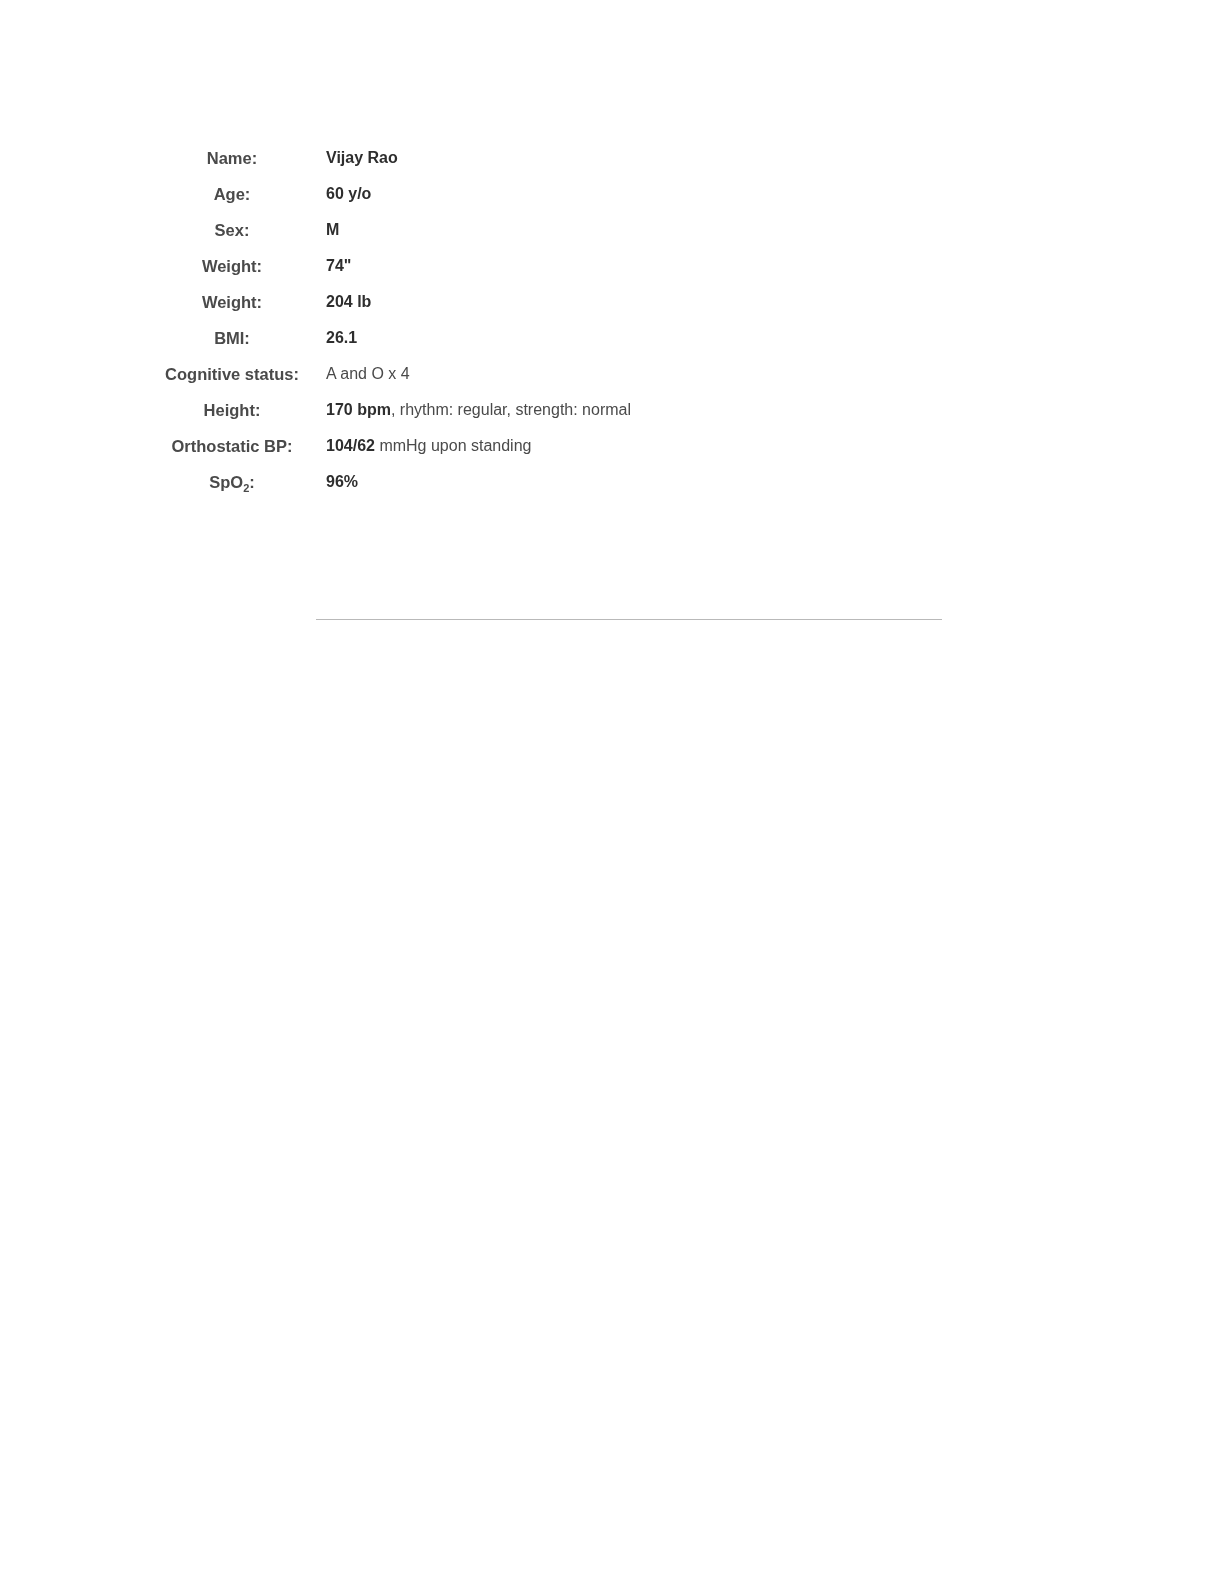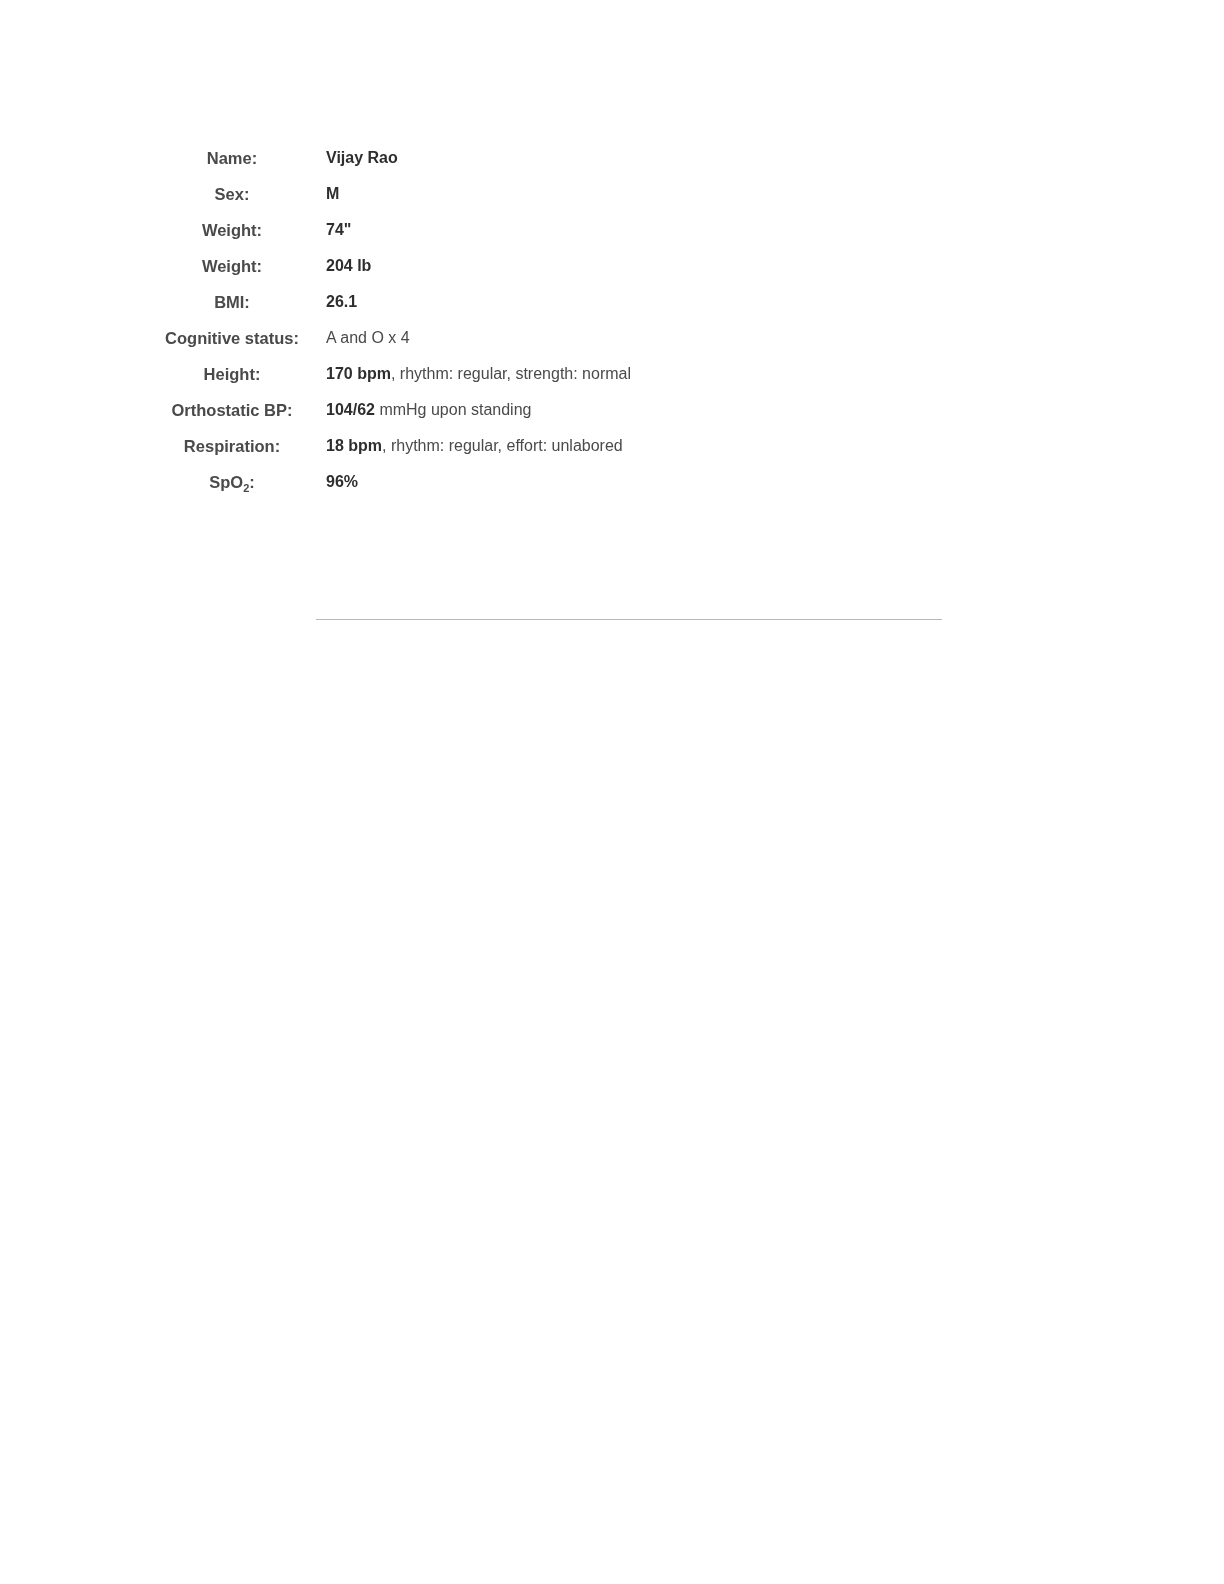--- a/index.html
+++ b/index.html
@@ -80,20 +80,24 @@
 
 <div class="page">
 
   <table class="vitals-table">
     <tbody>
       <tr>
         <td class="label">Name:</td>
         <td class="value"><span class="b">Vijay Rao</span><span class="n"></span></td>
       </tr>
       <tr>
+        <td class="label">Age:</td>
+        <td class="value"><span class="b">60 y/o</span><span class="n"></span></td>
+      </tr>
+      <tr>
         <td class="label">Sex:</td>
         <td class="value"><span class="b">M</span><span class="n"></span></td>
       </tr>
       <tr>
         <td class="label">Weight:</td>
         <td class="value"><span class="b">74"</span><span class="n"></span></td>
       </tr>
       <tr>
         <td class="label">Weight:</td>
         <td class="value"><span class="b">204 lb</span><span class="n"></span></td>
@@ -108,24 +112,20 @@
       </tr>
       <tr>
         <td class="label">Height:</td>
         <td class="value"><span class="b">170 bpm</span><span class="n">, rhythm: regular, strength: normal</span></td>
       </tr>
       <tr>
         <td class="label">Orthostatic BP:</td>
         <td class="value"><span class="b">104/62</span><span class="n"> mmHg upon standing</span></td>
       </tr>
       <tr>
-        <td class="label">Respiration:</td>
-        <td class="value"><span class="b">18 bpm</span><span class="n">, rhythm: regular, effort: unlabored</span></td>
-      </tr>
-      <tr>
         <td class="label"><span>SpO</span><span class="sub">2</span><span>:</span></td>
         <td class="value"><span class="b">96%</span><span class="n"></span></td>
       </tr>
     </tbody>
   </table>
 
   <div class="rule"></div>
 
 </div>
 

